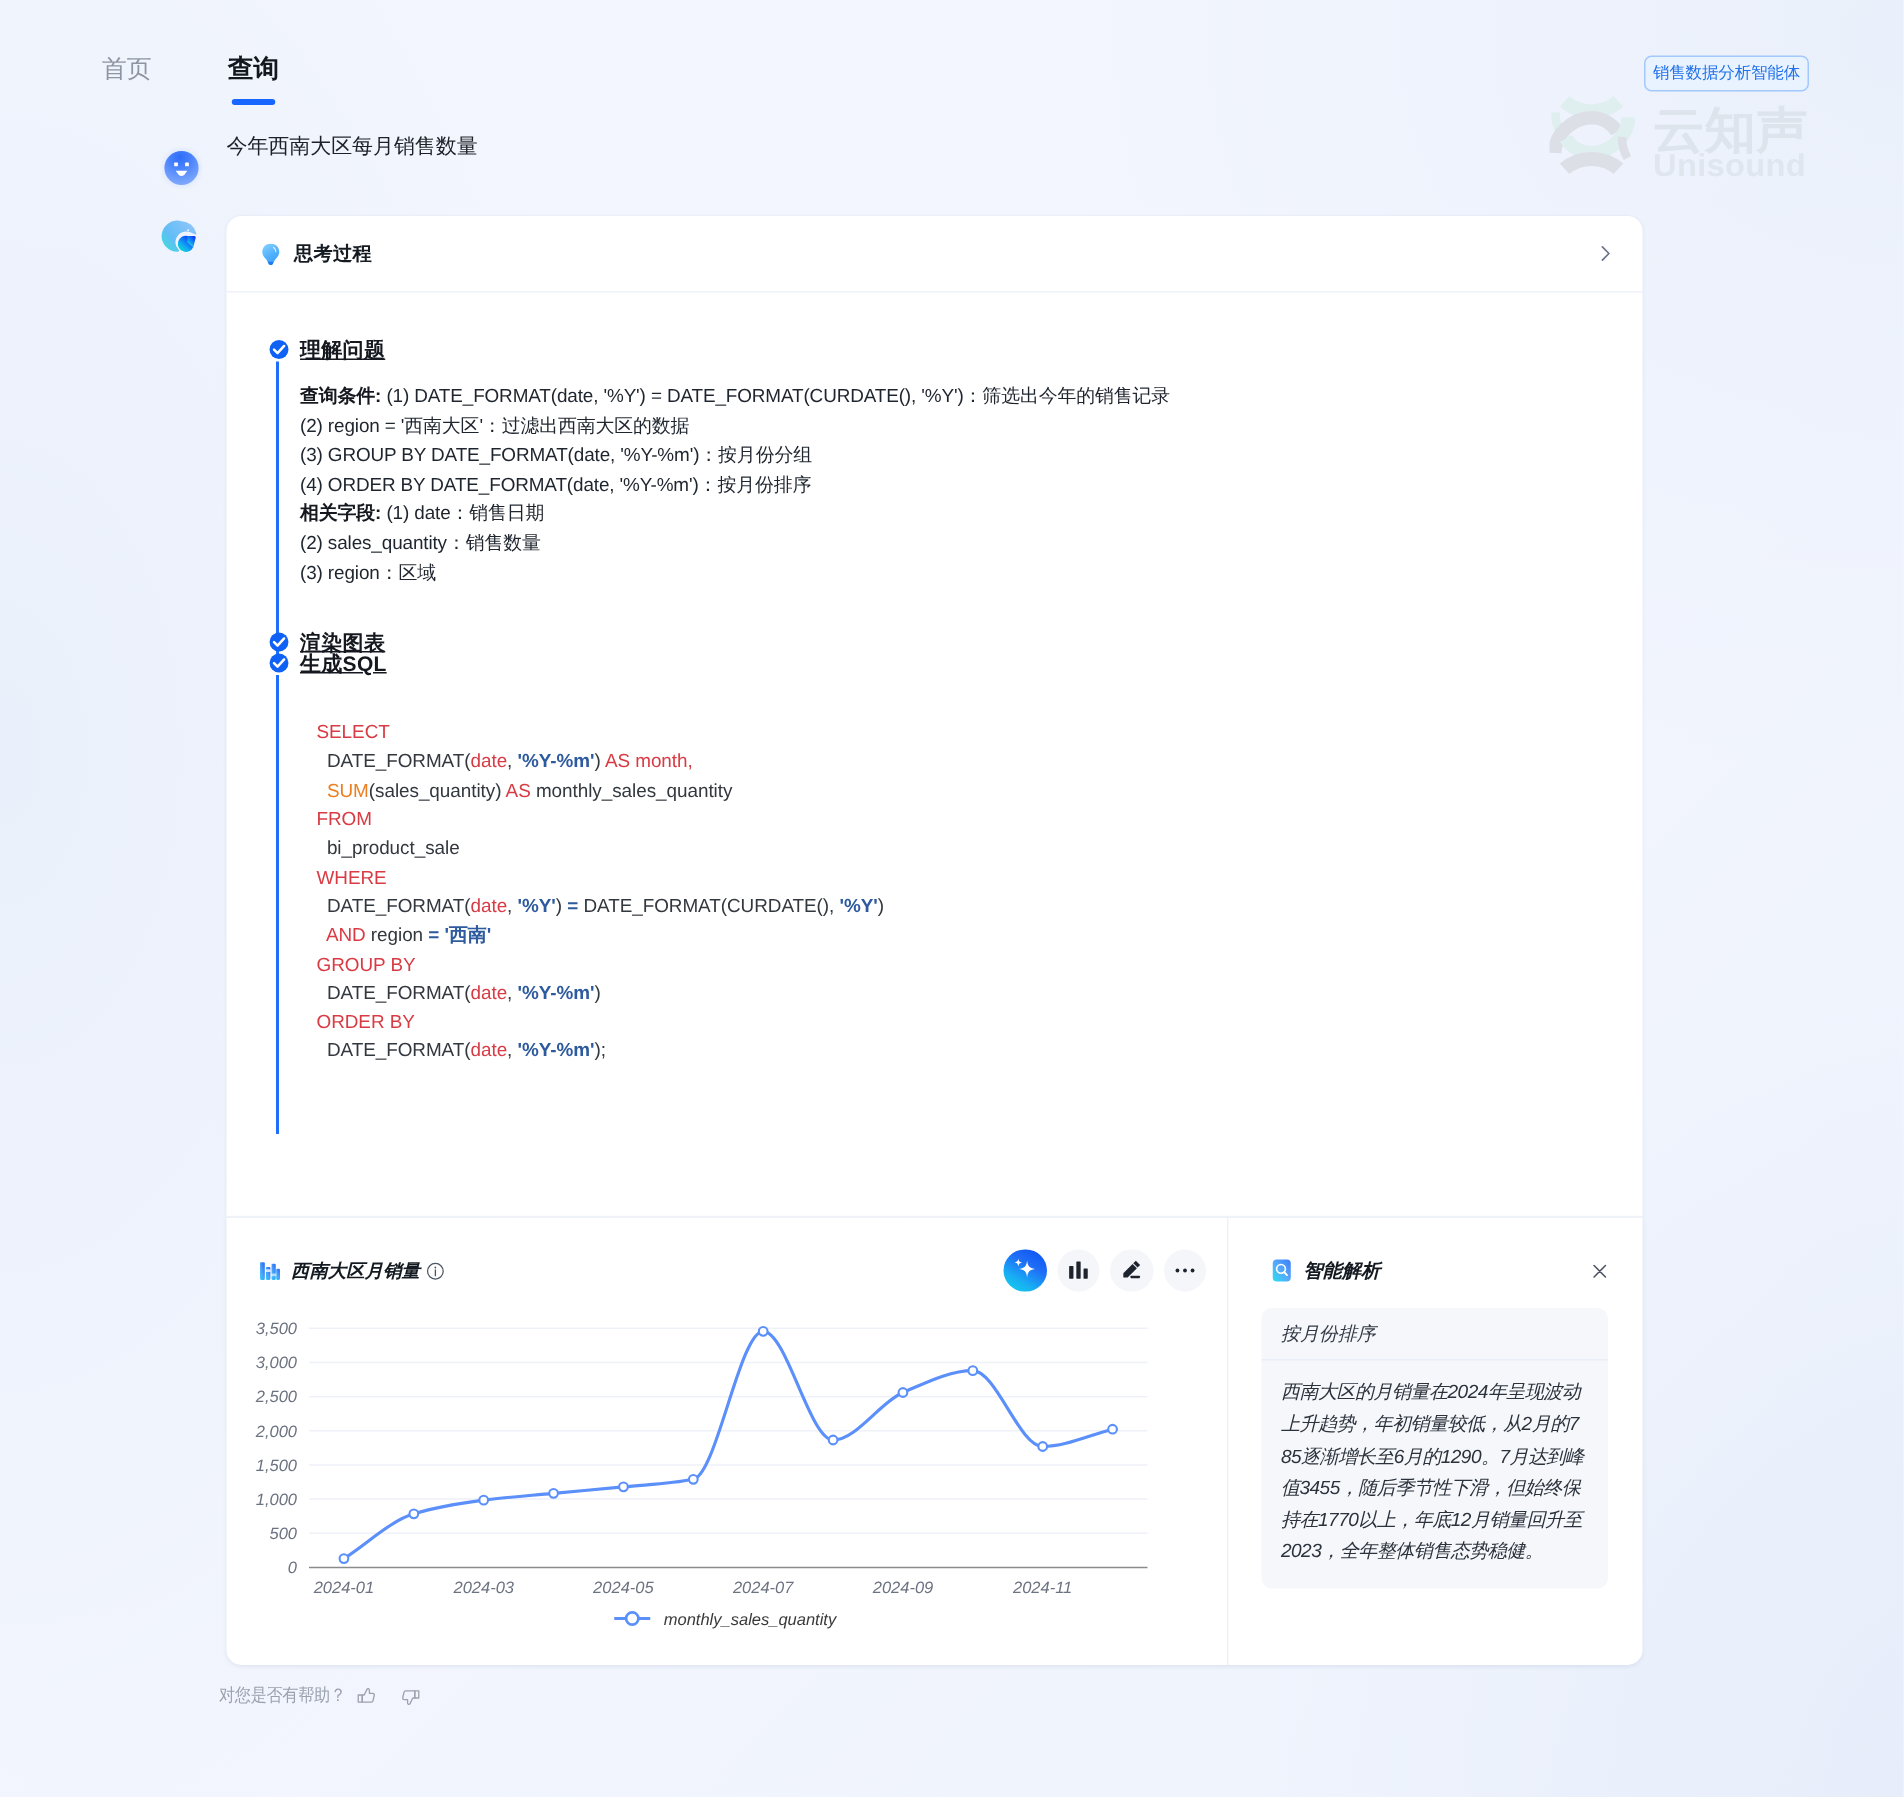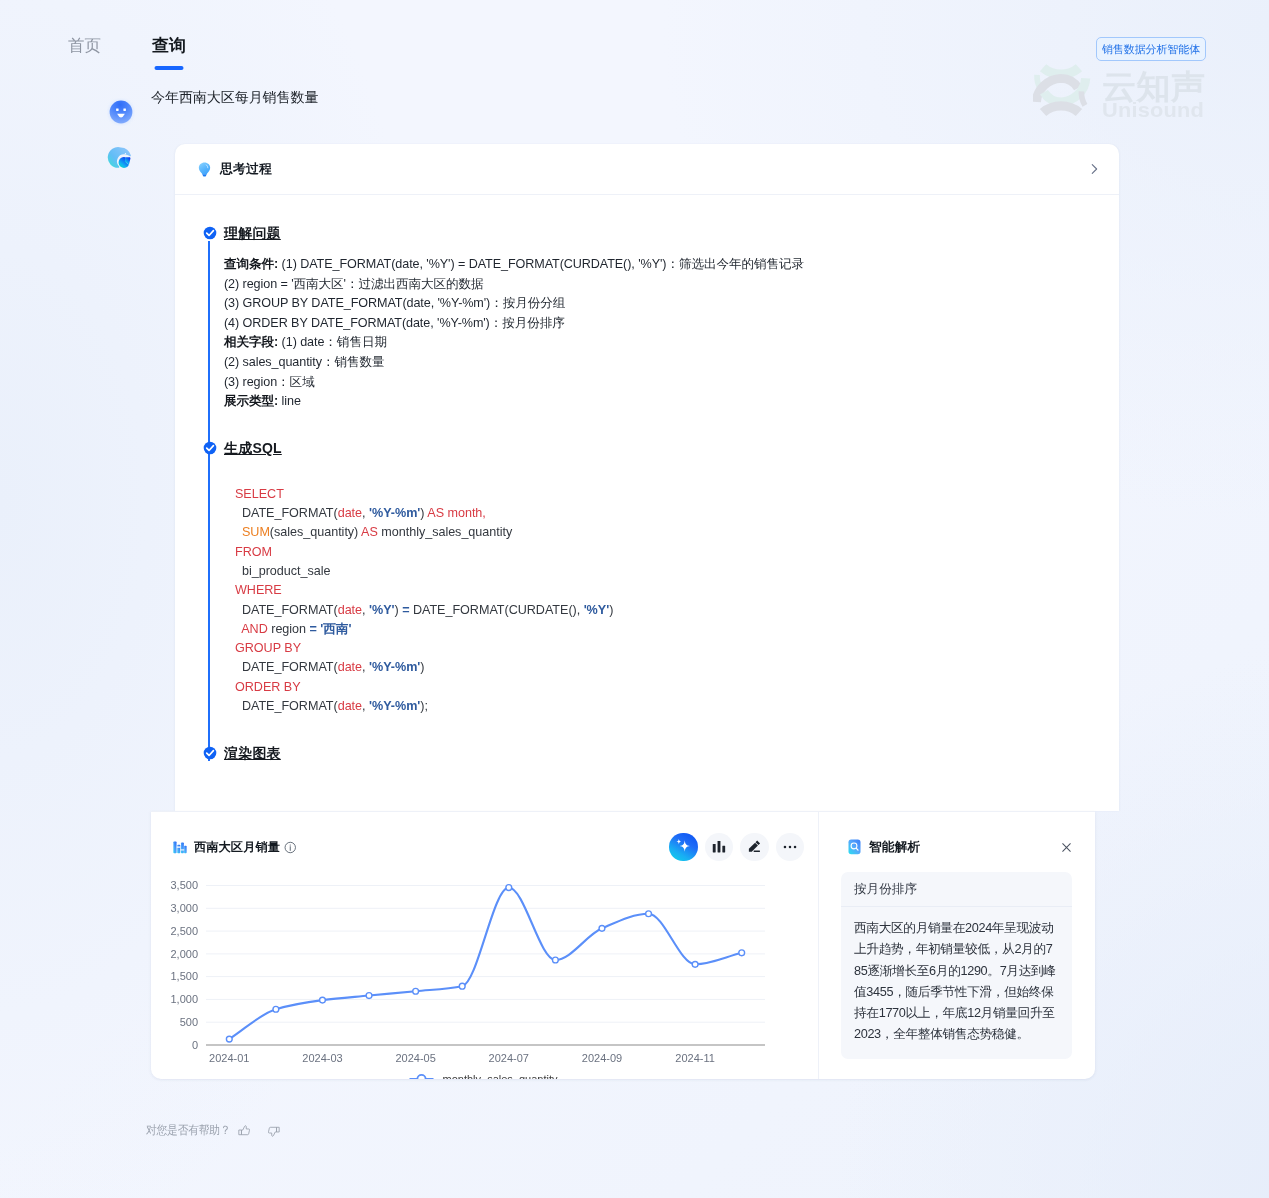--- a/index.html
+++ b/index.html
@@ -36,21 +36,21 @@
   .logo{position:absolute;left:1033px;top:63px;width:175px;height:56px;pointer-events:none;}
 
   
   .avatar-user{position:absolute;left:107px;top:98px;width:28px;height:28px;}
   .avatar-bot{position:absolute;left:107px;top:144px;width:28px;height:28px;}
 
   .user-msg{position:absolute;left:151px;top:87px;font-size:14px;line-height:21px;color:#1c2128;letter-spacing:-0.05px;}
 
   
   .card{position:absolute;left:151px;top:144px;width:944px;height:667px;background:#fff;
-    border-radius:10px 10px 0 0;box-shadow:-1px 0 2px rgba(40,60,110,.035),1px 0 2px rgba(40,60,110,.035);margin-left:24px;}
+    border-radius:10px 10px 0 0;box-shadow:-1px 0 2px rgba(40,60,110,.035),1px 0 2px rgba(40,60,110,.035);}
   .think-head{height:50px;display:flex;align-items:center;padding:0 22px 0 21px;
     border-bottom:1px solid #eef1f8;position:relative;}
   .bulb{width:17px;height:17px;margin-right:7px;flex:none;display:flex;}
   .think-title{font-size:12.8px;font-weight:700;color:#151b23;letter-spacing:.2px;}
   .chev{position:absolute;right:18px;top:50%;transform:translateY(-50%);width:14px;height:14px;cursor:pointer;display:flex;}
 
   .think-body{padding:31px 0 0 0;}
   .step{position:relative;padding-left:49px;}
   .step-head{display:flex;align-items:center;height:14px;margin-left:-49px;padding-left:28px;}
   .step-check{width:14px;height:14px;flex:none;margin-right:7px;}
@@ -62,23 +62,23 @@
 
   
   .sql{font-family:"Liberation Sans",sans-serif;font-size:12.6px;line-height:19.3px;color:#24292f;letter-spacing:-0.03px;
     white-space:pre;padding:30px 0 30px 11px;}
   .sql .k{color:#d83b44;}
   .sql .o{color:#ec7f21;}
   .sql .s{color:#2e5a9e;font-weight:700;}
   .sql .p{color:#33383f;}
 
   
-  .result{position:absolute;left:151px;top:811px;width:944px;height:268px;background:#fff;
+  .result{position:absolute;left:151px;top:811px;width:944px;height:299px;background:#fff;
     border-radius:0 0 10px 10px;box-shadow:-1px 1px 3px rgba(40,60,110,.045),1px 1px 3px rgba(40,60,110,.045);display:flex;overflow:hidden;
-    border-top:1px solid #eef1f8;box-sizing:border-box;}
+    border-top:1px solid #eef1f8;box-sizing:border-box;font-style:italic;}
   .result-left{width:667px;border-right:1px solid #eef1f8;position:relative;}
   .result-right{flex:1;position:relative;}
 
   .ch-head{display:flex;align-items:center;height:36px;padding:17px 14px 0 22px;box-sizing:content-box;}
   .ch-icon{width:14px;height:15px;margin-right:7px;flex:none;}
   .ch-title{font-size:12.2px;font-weight:700;color:#141a21;letter-spacing:.1px;}
   .ch-info{width:12.5px;height:12.5px;margin-left:4px;flex:none;cursor:pointer;display:flex;}
   .ch-actions{margin-left:auto;display:flex;align-items:center;gap:7px;}
   .act{width:28.5px;height:28.5px;border-radius:50%;background:#f4f6fa;display:flex;align-items:center;justify-content:center;cursor:pointer;}
   .act.ai{background:linear-gradient(210deg,#0b4ef2 0%,#1f6ef7 38%,#18aef3 70%,#0fd6ea 100%);}
@@ -204,21 +204,30 @@
           <span class="step-title">理解问题</span>
         </div>
         <div class="step-content">
           <div class="tline"><b>查询条件:</b><span> (1) DATE_FORMAT(date, '%Y') = DATE_FORMAT(CURDATE(), '%Y')：筛选出今年的销售记录</span></div>
           <div class="tline"><span>(2) region = '西南大区'：过滤出西南大区的数据</span></div>
           <div class="tline"><span>(3) GROUP BY DATE_FORMAT(date, '%Y-%m')：按月份分组</span></div>
           <div class="tline"><span>(4) ORDER BY DATE_FORMAT(date, '%Y-%m')：按月份排序</span></div>
           <div class="tline"><b>相关字段:</b><span> (1) date：销售日期</span></div>
           <div class="tline"><span>(2) sales_quantity：销售数量</span></div>
           <div class="tline"><span>(3) region：区域</span></div>
-          <div class="tline"><b>展示类型:</b><span> line</span></div>
+        </div>
+      </div>
+
+      <div class="step">
+        <div class="step-head">
+          <span class="step-check"><svg viewBox="0 0 16 16" width="14" height="14">
+                <circle cx="8" cy="8" r="7.2" fill="#0f62f5"></circle>
+                <path d="M4.2 8.1 L6.9 10.8 L11.9 5.3" fill="none" stroke="#fff" stroke-width="1.9" stroke-linecap="round" stroke-linejoin="round"></path>
+              </svg></span>
+          <span class="step-title">渲染图表</span>
         </div>
       </div>
 
       <div class="step">
         <span class="step-rail"></span>
         <div class="step-head">
           <span class="step-check"><svg viewBox="0 0 16 16" width="14" height="14">
                 <circle cx="8" cy="8" r="7.2" fill="#0f62f5"></circle>
                 <path d="M4.2 8.1 L6.9 10.8 L11.9 5.3" fill="none" stroke="#fff" stroke-width="1.9" stroke-linecap="round" stroke-linejoin="round"></path>
               </svg></span>
@@ -229,30 +238,20 @@
 <span class="p">  </span><span class="o">SUM</span><span class="p">(sales_quantity) </span><span class="k">AS</span><span class="p"> monthly_sales_quantity</span>
 <span class="k">FROM</span>
 <span class="p">  bi_product_sale</span>
 <span class="k">WHERE</span>
 <span class="p">  DATE_FORMAT(</span><span class="k">date</span><span class="p">, </span><span class="s">'%Y'</span><span class="p">) </span><span class="s">=</span><span class="p"> DATE_FORMAT(CURDATE(), </span><span class="s">'%Y'</span><span class="p">)</span>
 <span class="p">  </span><span class="k">AND</span><span class="p"> region </span><span class="s">=</span><span class="p"> </span><span class="s">'西南'</span>
 <span class="k">GROUP BY</span>
 <span class="p">  DATE_FORMAT(</span><span class="k">date</span><span class="p">, </span><span class="s">'%Y-%m'</span><span class="p">)</span>
 <span class="k">ORDER BY</span>
 <span class="p">  DATE_FORMAT(</span><span class="k">date</span><span class="p">, </span><span class="s">'%Y-%m'</span><span class="p">);</span></div>
-      </div>
-
-      <div class="step">
-        <div class="step-head">
-          <span class="step-check"><svg viewBox="0 0 16 16" width="14" height="14">
-                <circle cx="8" cy="8" r="7.2" fill="#0f62f5"></circle>
-                <path d="M4.2 8.1 L6.9 10.8 L11.9 5.3" fill="none" stroke="#fff" stroke-width="1.9" stroke-linecap="round" stroke-linejoin="round"></path>
-              </svg></span>
-          <span class="step-title">渲染图表</span>
-        </div>
       </div>
 
     </div>
   </div>
 
   <div class="result">
     <div class="result-left">
       <div class="ch-head">
         <span class="ch-icon"><svg viewBox="0 0 15 16" width="14" height="15">
               <defs>

